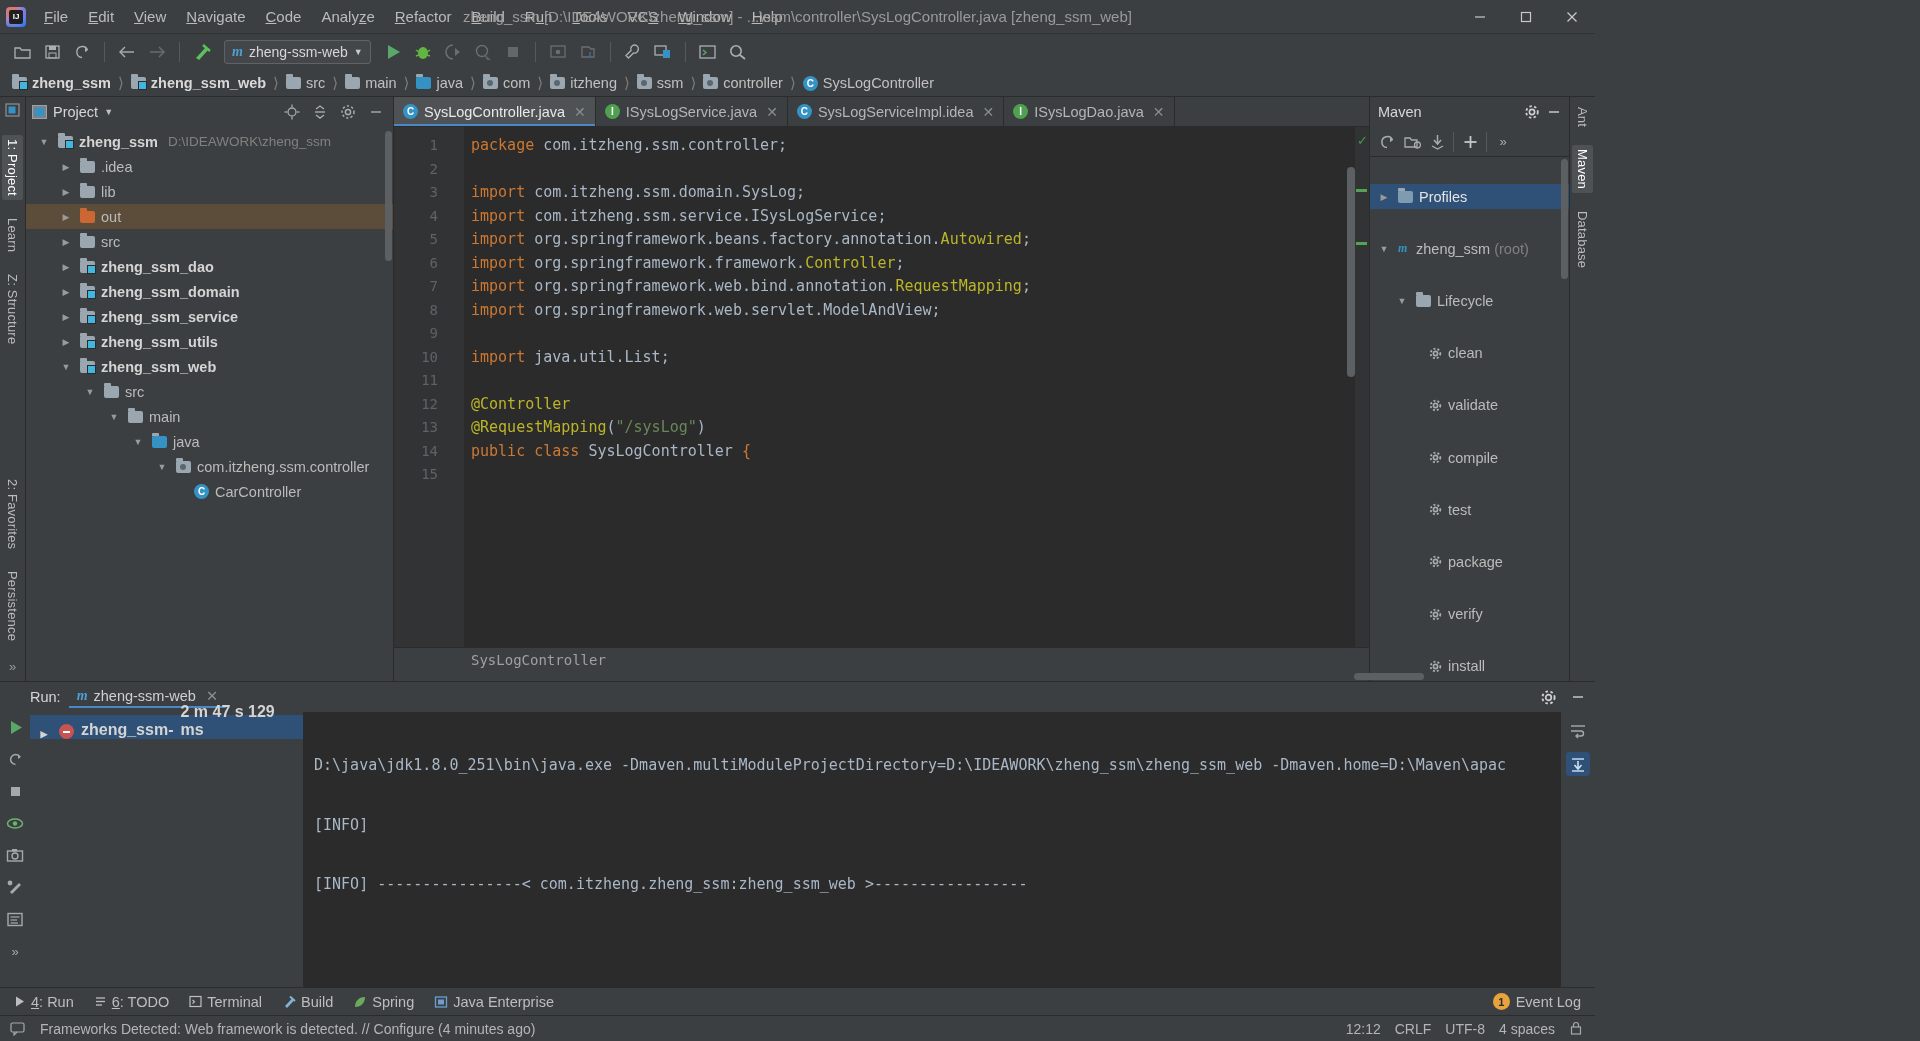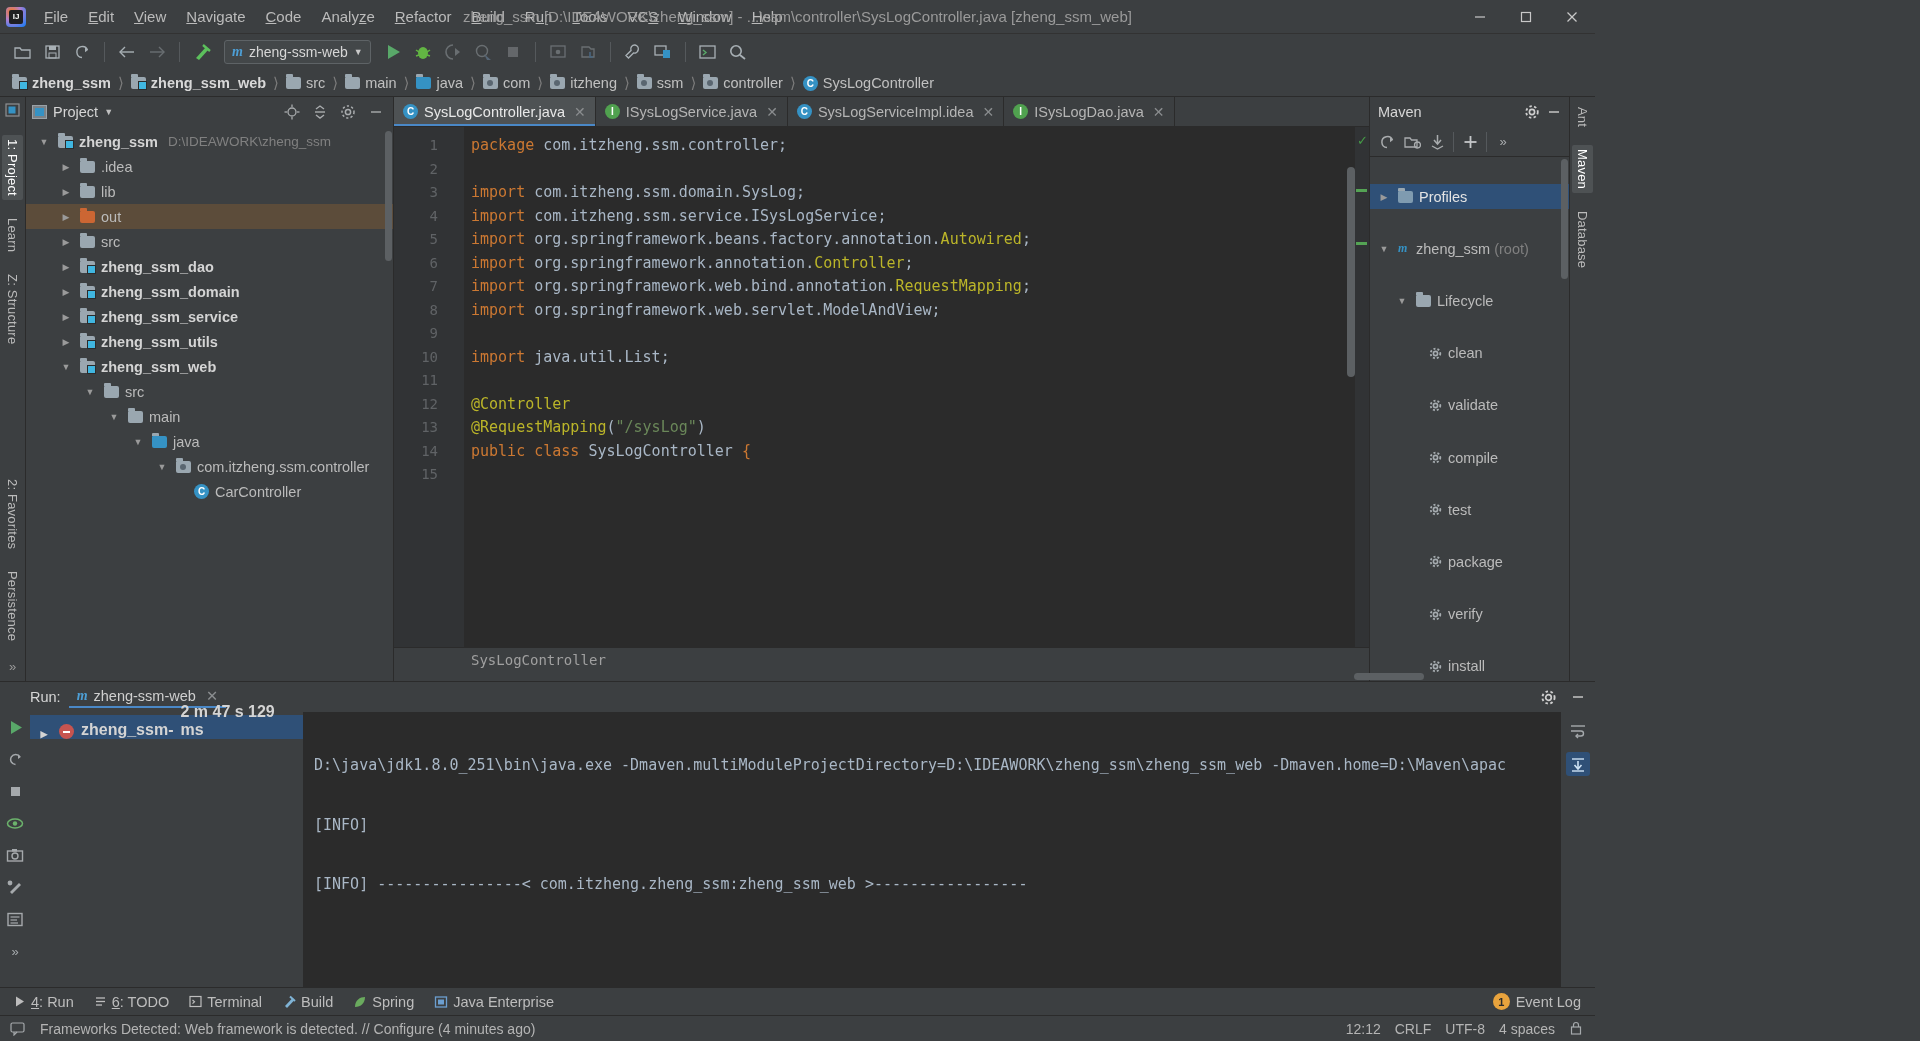--- a/index.html
+++ b/index.html
@@ -716,21 +716,21 @@
           <div class="gl">14</div>
           <div class="gl">15</div>
         </div>
 
         <div class="code-area">
           <div class="cl"><span class="kw">package </span><span class="plain">com.itzheng.ssm.controller;</span></div>
           <div class="cl"></div>
           <div class="cl"><span class="kw">import </span><span class="plain">com.itzheng.ssm.domain.SysLog;</span></div>
           <div class="cl"><span class="kw">import </span><span class="plain">com.itzheng.ssm.service.ISysLogService;</span></div>
           <div class="cl"><span class="kw">import </span><span class="plain">org.springframework.beans.factory.annotation.</span><span class="ident-hl">Autowired</span><span class="plain">;</span></div>
-          <div class="cl"><span class="kw">import </span><span class="plain">org.springframework.annotation.</span><span class="ident-hl">Controller</span><span class="plain">;</span></div>
+          <div class="cl"><span class="kw">import </span><span class="plain">org.springframework.framework.</span><span class="ident-hl">Controller</span><span class="plain">;</span></div>
           <div class="cl"><span class="kw">import </span><span class="plain">org.springframework.web.bind.annotation.</span><span class="ident-hl">RequestMapping</span><span class="plain">;</span></div>
           <div class="cl"><span class="kw">import </span><span class="plain">org.springframework.web.servlet.ModelAndView;</span></div>
           <div class="cl"></div>
           <div class="cl"><span class="kw">import </span><span class="plain">java.util.List;</span></div>
           <div class="cl"></div>
           <div class="cl"><span class="ann">@Controller</span></div>
           <div class="cl"><span class="ann">@RequestMapping</span><span class="plain">(</span><span class="str">"/sysLog"</span><span class="plain">)</span></div>
           <div class="cl"><span class="kw">public class </span><span class="plain">SysLogController </span><span class="plain" style="color:#cc7832;">{</span></div>
           <div class="cl"></div>
           <div class="code-scrollbar"></div>

